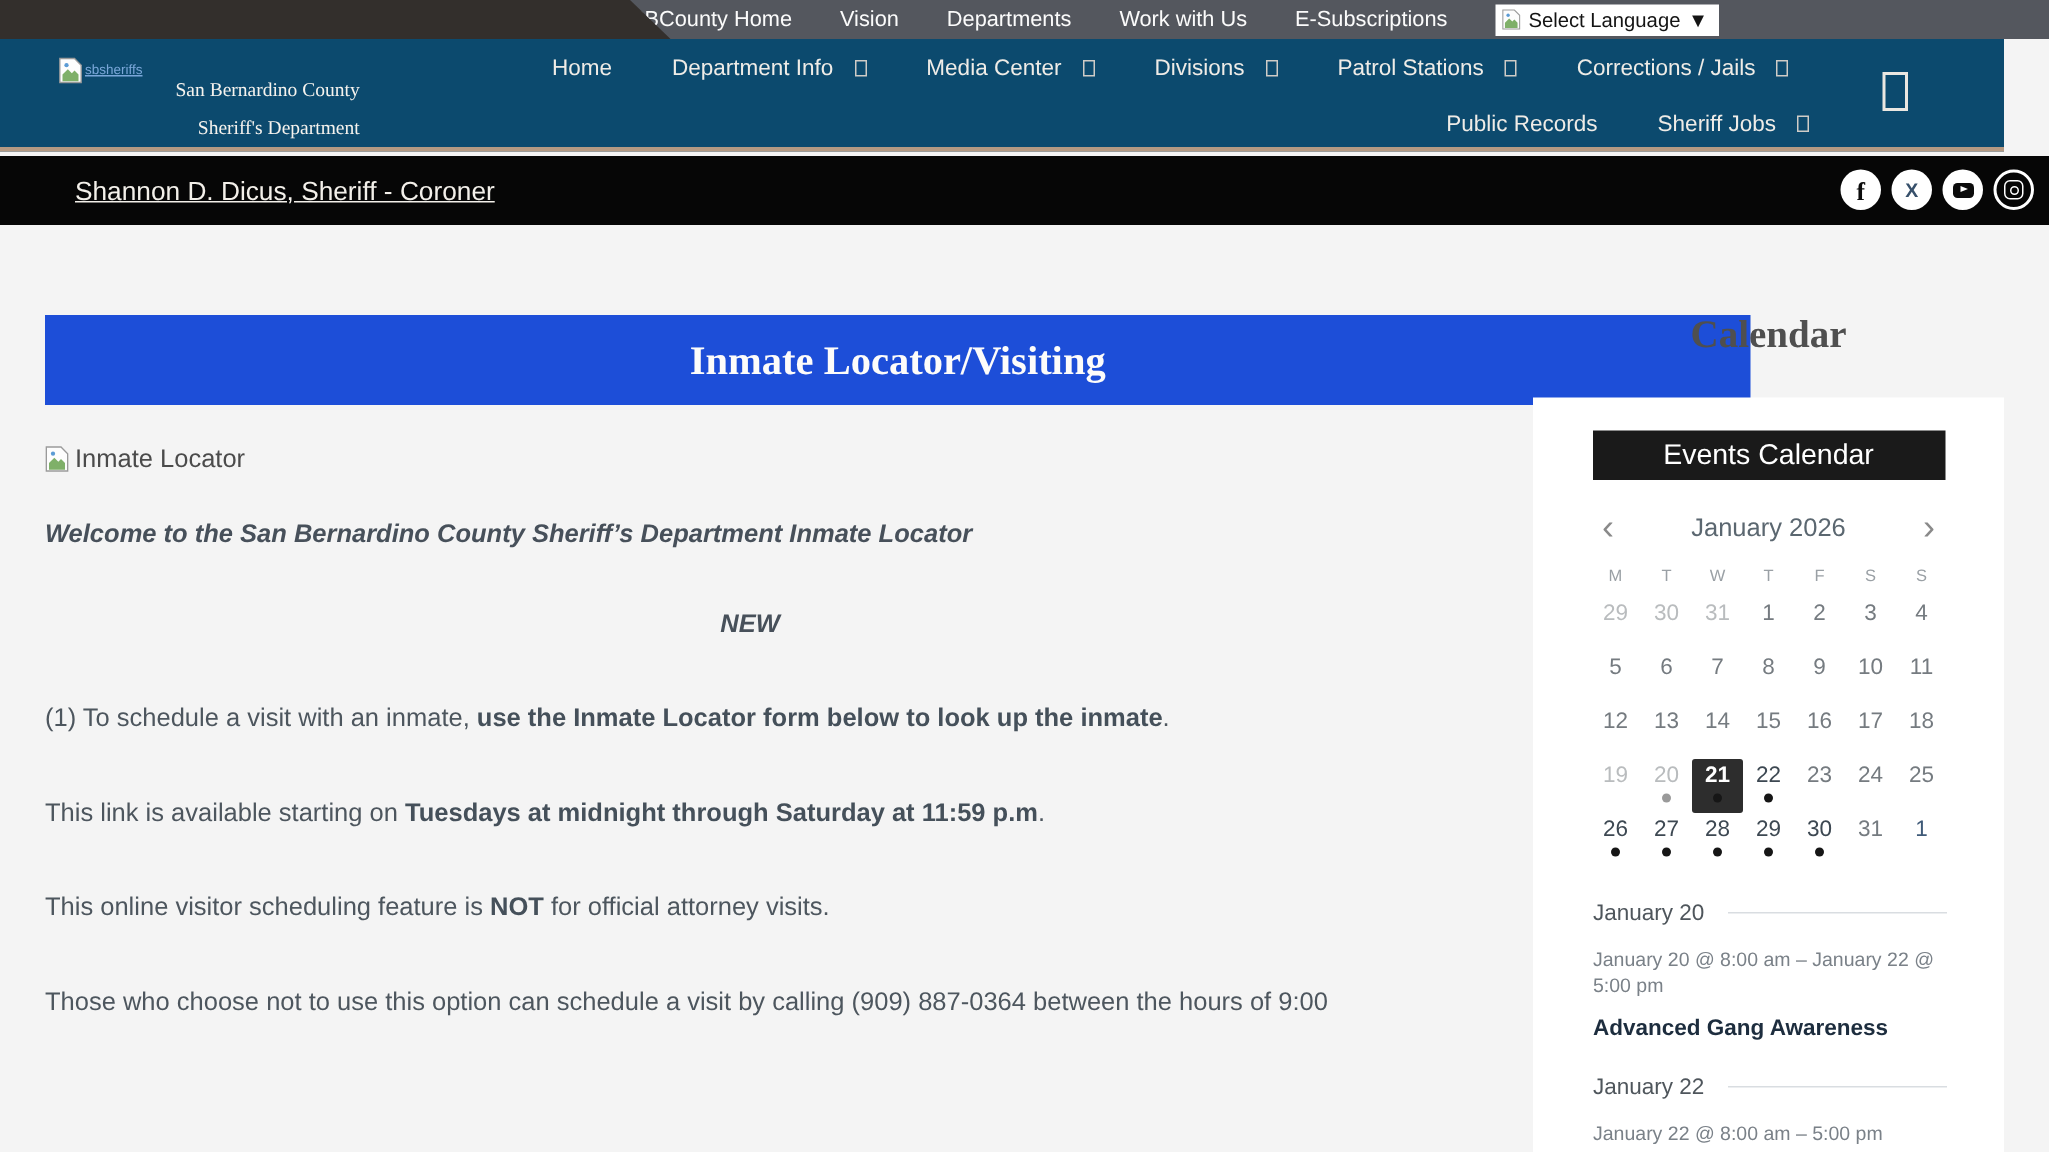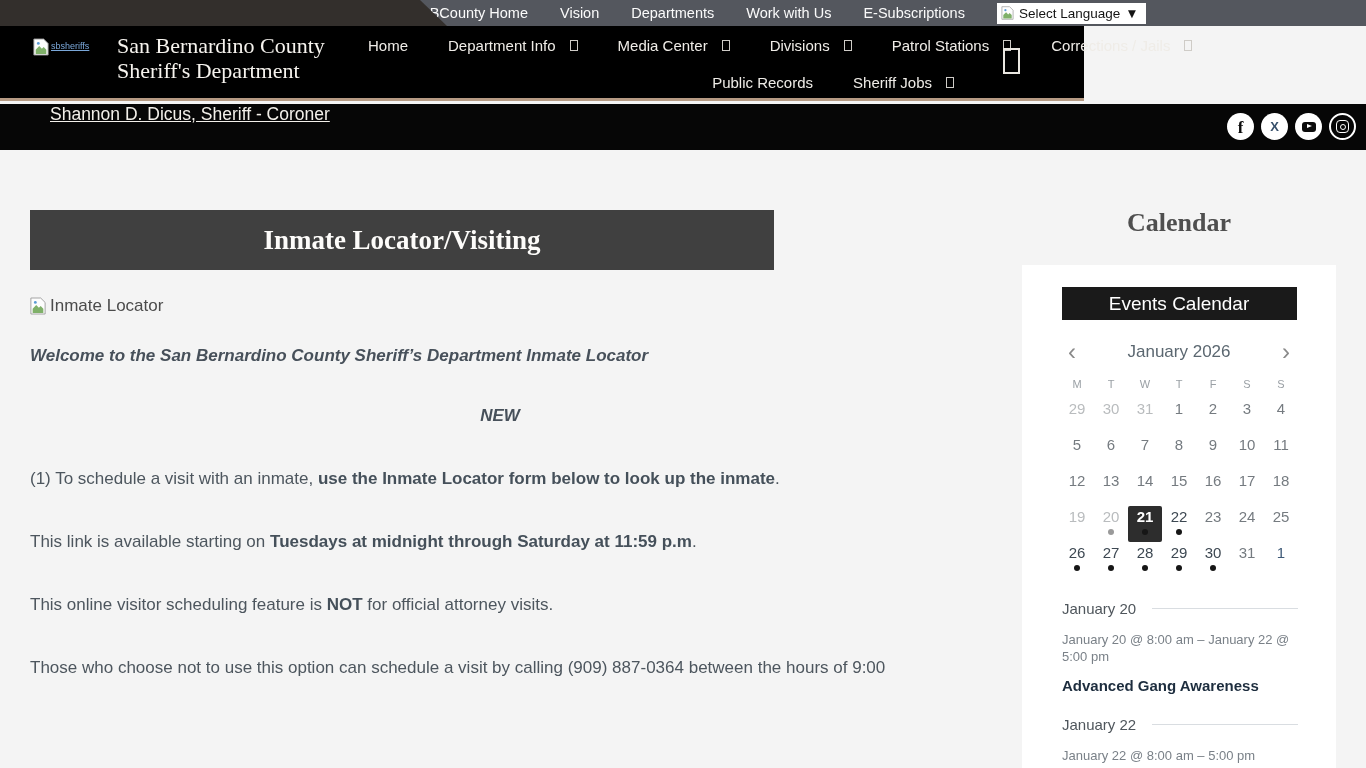--- a/index.html
+++ b/index.html
@@ -11,56 +11,56 @@
   .utility-gray { position:absolute; top:0; left:420px; width:946px; height:26px; background:#54575e;
     clip-path:polygon(27px 100%, 0 0, 100% 0, 100% 100%);
     display:flex; align-items:center; gap:32px; padding-right:54px; }
   .utility-link { color:#fbfbfb; font-size:14.5px; text-decoration:none; cursor:pointer; }
   .lang-box { background:#ffffff; height:21px; display:flex; align-items:center; gap:5px;
     padding:0 7px 0 4px; cursor:pointer; }
   .lang-box span { color:#141414; font-size:13.5px; }
   .lang-arrow { font-size:10px; color:#333; }
 
   
-  .site-header { position:absolute; top:26px; left:0; width:1084px; height:75px; background:#000000;
-    border-bottom:3px solid #b59a83; }
+  .site-header { position:absolute; top:26px; left:0; width:1336px; height:75px; background:#0c4a6e;
+    border-bottom:3px solid #b59a83;text-align:right; }
   .logo-wrap { position:absolute; left:33px; top:12px; width:62px; color:#7aa7d9; font-size:9px;
     text-decoration:underline; line-height:10px; cursor:pointer; }
   .logo-wrap svg { vertical-align:middle; margin-right:2px; }
-  .site-title { position:absolute; left:117px; top:7px; font-family:"Liberation Serif", serif;
-    font-size:22px; line-height:25px; color:#f6f3ee; }
+  .site-title { position:absolute; left:117px; top:21px; font-family:"Liberation Serif", serif;
+    font-size:13px; line-height:25px; color:#f6f3ee; }
   .nav-row { position:absolute; display:flex; align-items:center; }
   .nav-row1 { left:368px; top:5px; height:28px; gap:40px; }
   .nav-row2 { right:130px; top:42px; height:28px; gap:40px; }
   .nav-link { display:flex; align-items:center; gap:14px; color:#efece7; font-size:15px;
     text-decoration:none; cursor:pointer; white-space:nowrap; }
   .tofu-sm { display:inline-block; width:8px; height:11px; border:1px solid #cfccc7; }
   .search-tofu { position:absolute; right:64px; top:22px; width:17px; height:26px;
     border:2px solid #eae7e1; cursor:pointer; }
 
   
   .sheriff-bar { position:absolute; top:104px; left:0; width:1366px; height:46px; background:#060606;
-    display:flex; align-items:flex-start; }
+    display:flex; align-items:center; }
   .sheriff-link { margin-left:50px; color:#f3f0ea; font-size:17.5px; text-decoration:underline; cursor:pointer; }
   .social-row { position:absolute; right:10px; top:9px; display:flex; gap:7px; }
   .soc { width:27px; height:27px; border-radius:50%; background:#ffffff; display:flex;
     align-items:center; justify-content:center; cursor:pointer; }
   .soc-f { font-family:"Liberation Serif", serif; font-weight:bold; font-size:17px; color:#0b0b0b; margin-top:3px;}
   .soc-x { font-weight:bold; font-size:13px; color:#37506b; }
   .yt-rect { width:14px; height:10px; background:#0b0b0b; border-radius:3px; position:relative; }
   .yt-rect:after { content:""; position:absolute; left:5px; top:2.5px; border-left:5px solid #fff;
     border-top:2.5px solid transparent; border-bottom:2.5px solid transparent; }
   .soc.outline { background:transparent; border:2px solid #fff; width:27px; height:27px; }
   .ig-box { width:13px; height:13px; border:1.5px solid #fff; border-radius:4px; position:relative; }
   .ig-box:after { content:""; position:absolute; left:3px; top:3px; width:4px; height:4px;
     border:1.5px solid #fff; border-radius:50%; }
 
   
   .content-col { position:absolute; left:30px; top:210px; width:940px; }
-  .page-title-bar { width:744px; height:60px; background:#404040; display:flex; align-items:center;
+  .page-title-bar { width:1137px; height:60px; background:#1d4ed8; display:flex; align-items:center;
     justify-content:center; }
   .page-title { font-family:"Liberation Serif", serif; font-weight:bold; font-size:27px; color:#fdfcfa; }
   .img-line { margin-top:26px; display:flex; align-items:center; gap:4px; color:#4b4b4b; font-size:17px; }
   .welcome { margin-top:30px; font-weight:bold; font-style:italic; font-size:17px; color:#47505a; }
   .new-line { margin-top:36px; text-align:center; font-weight:bold; font-style:italic;
     font-size:17px; color:#47505a; line-height:27px; }
   .para { margin-top:36px; font-size:17px; line-height:27px; color:#4d565e; }
   .para strong { color:#45505a; }
 
   

